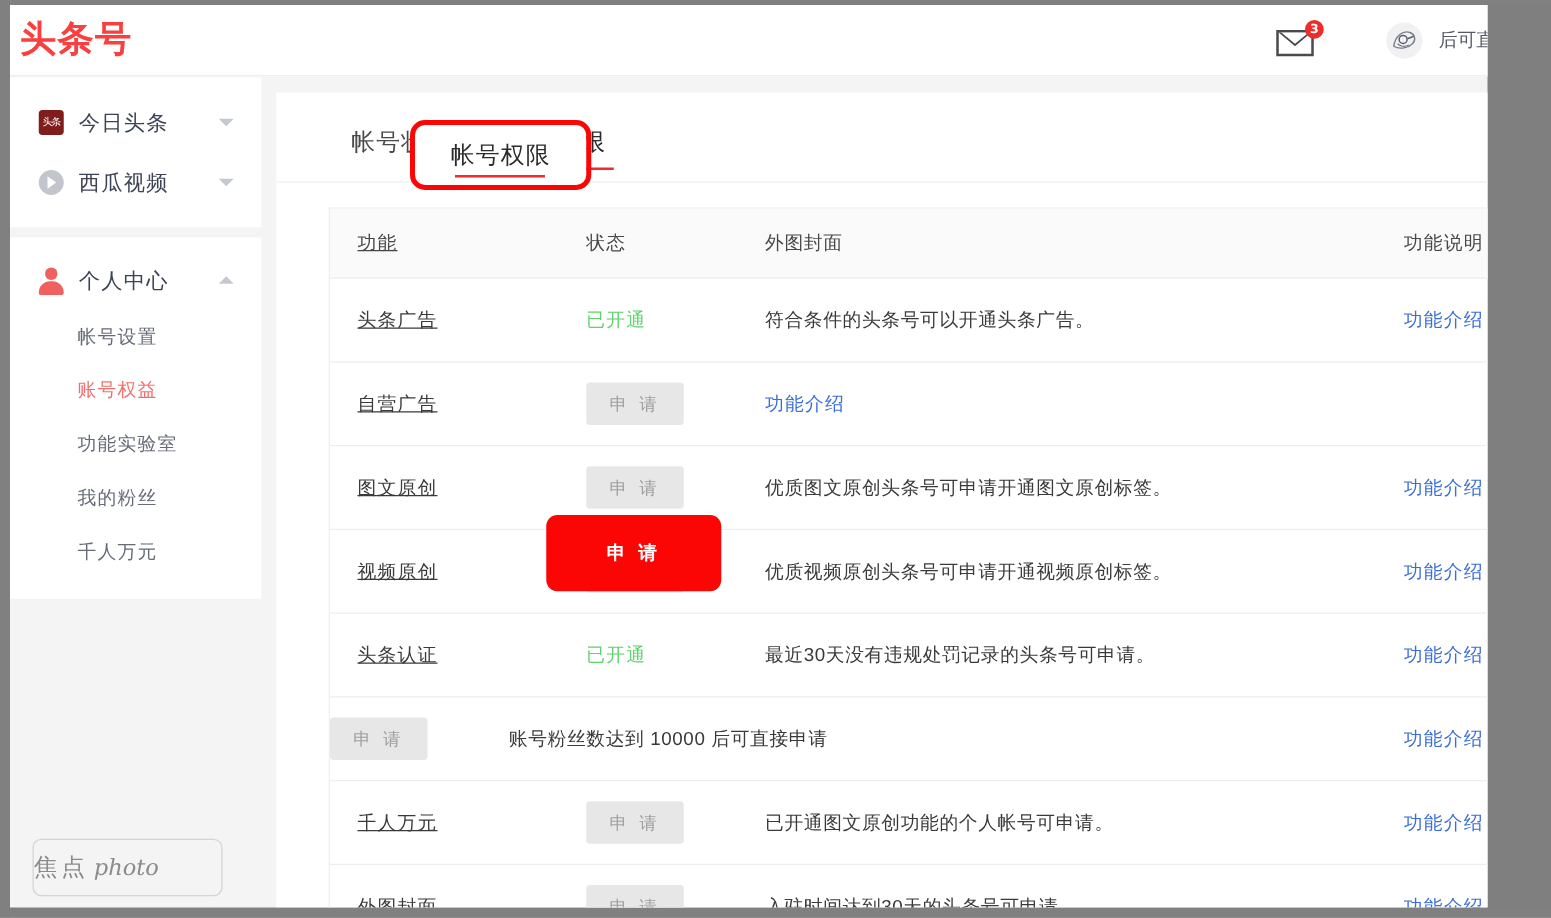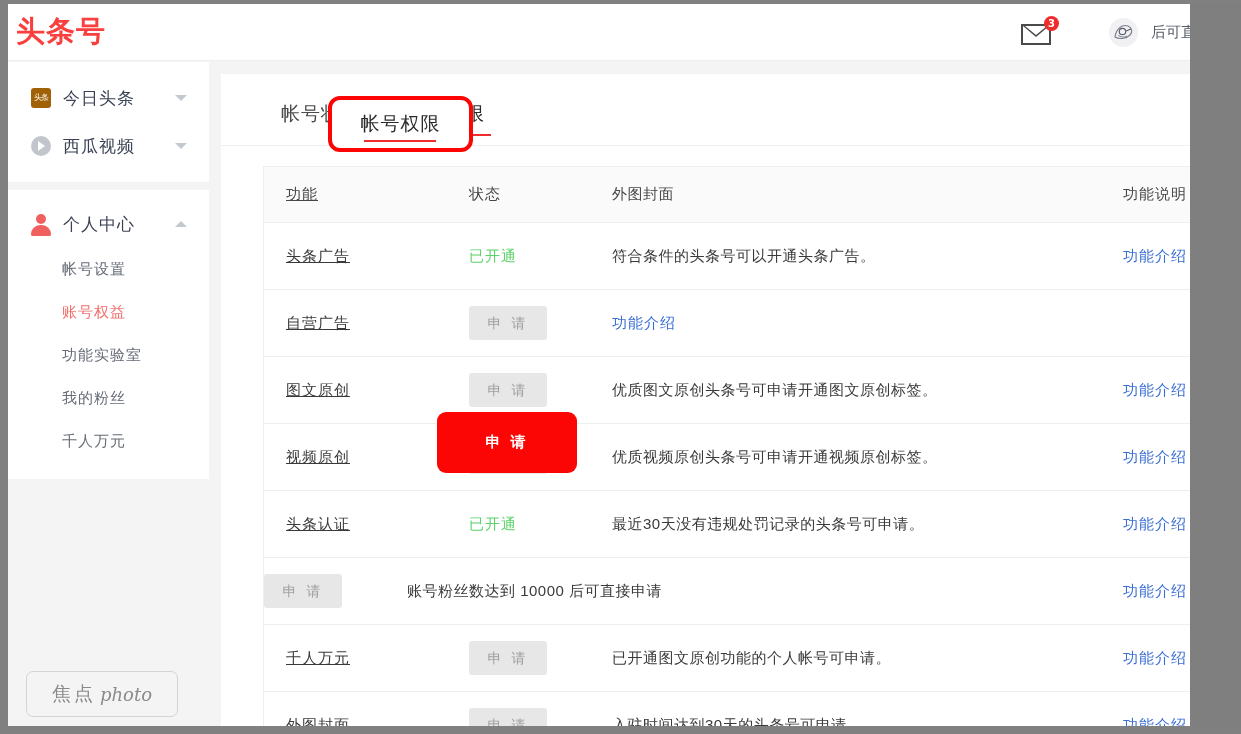--- a/index.html
+++ b/index.html
@@ -137,21 +137,21 @@
     cursor: pointer;
   }
   .side-row .ic {
     width: 22px; height: 22px;
     margin-right: 11px;
     display: flex; align-items: center; justify-content: center;
     flex: none;
   }
   .badge-icon {
     width: 20px; height: 20px;
-    background: #a16207;
+    background: #7f1d1d;
     border-radius: 3px;
     color: #ffffff;
     font-size: 8px;
     line-height: 20px;
     text-align: center;
     letter-spacing: -1px;
   }
   .circle-play {
     width: 20px; height: 20px;
     border-radius: 50%;
@@ -203,21 +203,21 @@
     letter-spacing: 1px;
   }
   .sub-row.active { color: #f1706e; }
 
   #brand-box {
     position: absolute;
     left: 18px; top: 609px;
     width: 152px; height: 46px;
     border: 1px solid #d4d4d4;
     border-radius: 7px;
-    display: flex; align-items: center; justify-content: center;
+    display: flex; align-items: center; justify-content: flex-start;
     background: #f4f4f4;
   }
   #brand-box .bz {
     font-family: "DejaVu Serif", serif;
     font-size: 19px;
     color: #8b8b8b;
     letter-spacing: 3px;
   }
   #brand-box .bp {
     font-family: "DejaVu Serif", serif;

